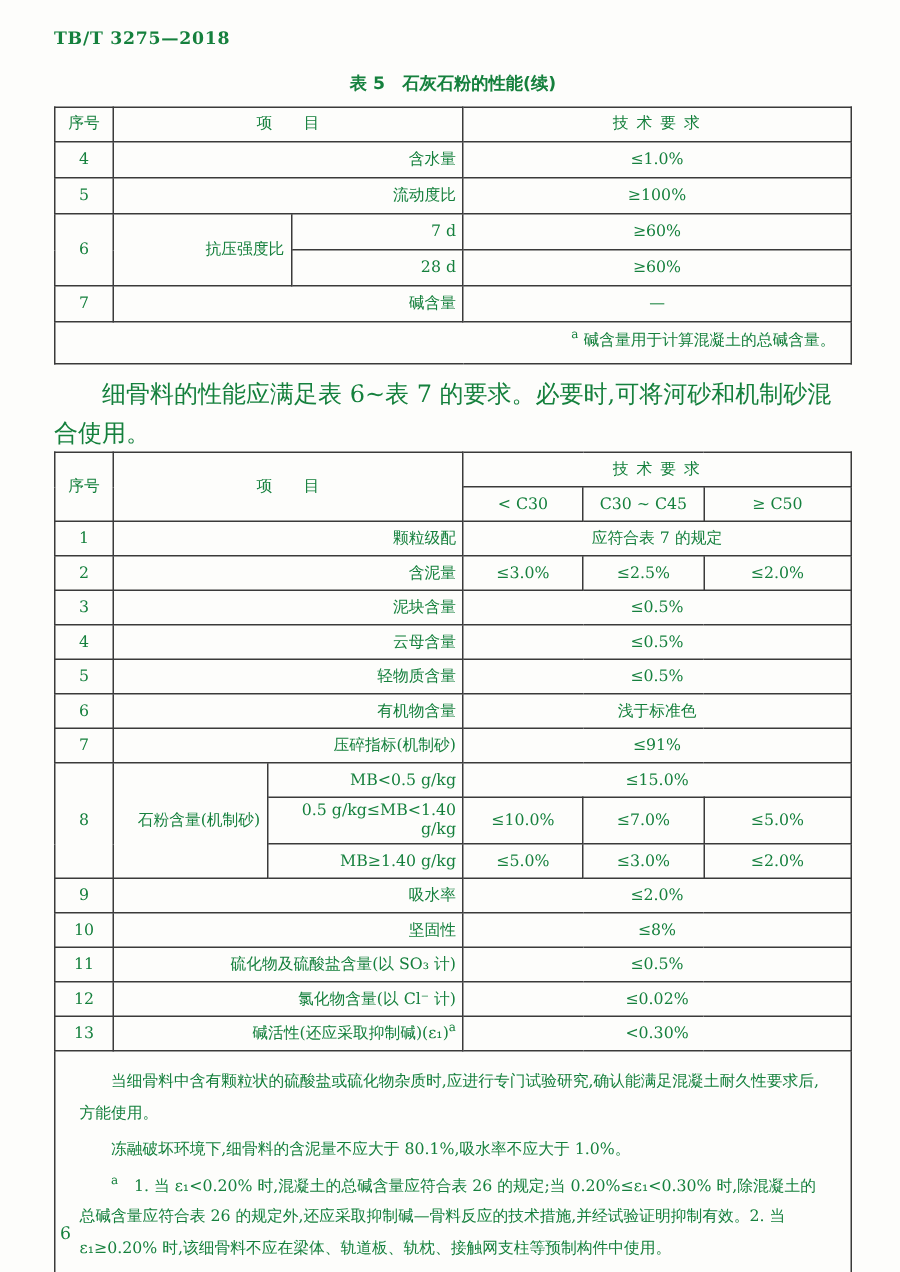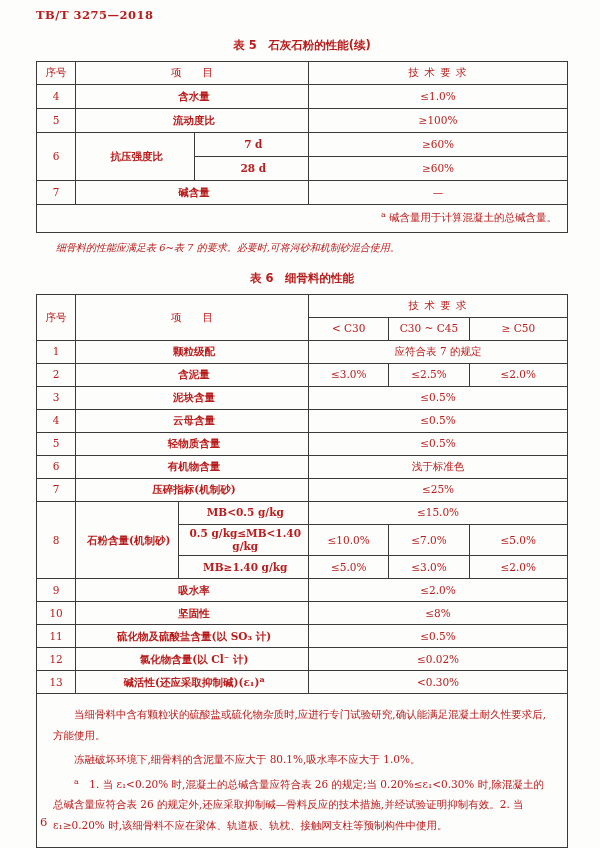--- a/index.html
+++ b/index.html
@@ -6,23 +6,23 @@
     margin: 0;
     padding: 0;
     background: #ffffff;
   }
   .page {
     position: relative;
     width: 600px;
     height: 848px;
     background: #fdfdfb;
     box-sizing: border-box;
-    padding: 8px 32px 0 36px;
+    padding: 18px 32px 0 36px;
     font-family: "DejaVu Serif", "Liberation Serif", serif;
-    color: #b91c1c;
+    color: #15803d;
     overflow: hidden;
   }
   .std-no {
     font-weight: bold;
     font-size: 11.5px;
     letter-spacing: 0.5px;
   }
   .caption {
     text-align: center;
     font-family: "DejaVu Sans", "Liberation Sans", sans-serif;
@@ -43,46 +43,44 @@
     font-weight: normal;
     text-align: center;
     vertical-align: middle;
     padding: 2px 4px;
     height: 18px;
     line-height: 1.25;
     overflow: hidden;
   }
   th.hdr { letter-spacing: 1px; margin-left: 40px; }
   td.item, td.cond {
-    text-align: center;
+    text-align: right;
     padding-left: 8px;
-    font-weight: bold;
   }
   td.noterow {
     text-align: right;
     padding: 3px 10px 5px 12px;
   }
   td.noterow .mark, sup.mark {
     font-size: 8px;
     vertical-align: super;
     line-height: 0;
   }
   .t5 td { height: 19px; }
   .sec-head {
     font-family: "DejaVu Sans", "Liberation Sans", sans-serif;
     font-weight: bold;
     font-size: 11px;
     margin: 15px 0 0 0;
   }
   .sec-body {
-    font-size: 10px;
+    font-size: 16px;
     margin: 7px 0 0 0;
     text-indent: 2em;
     line-height: 1.6;
-    font-style: italic;
   }
   td.notesblock {
     text-align: left;
     padding: 6px 12px 8px 12px;
   }
   td.notesblock p {
     margin: 4px;
     font-size: 10.5px;
     line-height: 1.95;
     text-indent: 2em;
@@ -145,21 +143,20 @@
       <td class="noterow" colspan="4">
         <sup class="mark">a</sup>
         <span>碱含量用于计算混凝土的总碱含量。</span>
       </td>
     </tr>
   </tbody>
     </table>
 
   <p class="sec-body">细骨料的性能应满足表 6~表 7 的要求。必要时,可将河砂和机制砂混合使用。</p>
 
-  <div class="caption t6cap">表 6　细骨料的性能</div>
 
   <table class="t6">
     <colgroup>
       <col style="width:39px">
         <col style="width:102px">
         <col style="width:130px">
         <col style="width:80px">
         <col style="width:80px">
         <col style="width:98px">
     </colgroup>
@@ -203,21 +200,21 @@
       <td colspan="3">≤0.5%</td>
     </tr>
     <tr>
       <td>6</td>
       <td class="item" colspan="2">有机物含量</td>
       <td colspan="3">浅于标准色</td>
     </tr>
     <tr>
       <td>7</td>
       <td class="item" colspan="2">压碎指标(机制砂)</td>
-      <td colspan="3">≤25%</td>
+      <td colspan="3">≤91%</td>
     </tr>
 
     <tr>
       <td rowspan="3">8</td>
       <td class="item" rowspan="3">石粉含量(机制砂)</td>
       <td class="cond">MB&lt;0.5 g/kg</td>
       <td colspan="3">≤15.0%</td>
     </tr>
     <tr>
       <td class="cond">0.5 g/kg≤MB&lt;1.40 g/kg</td>

